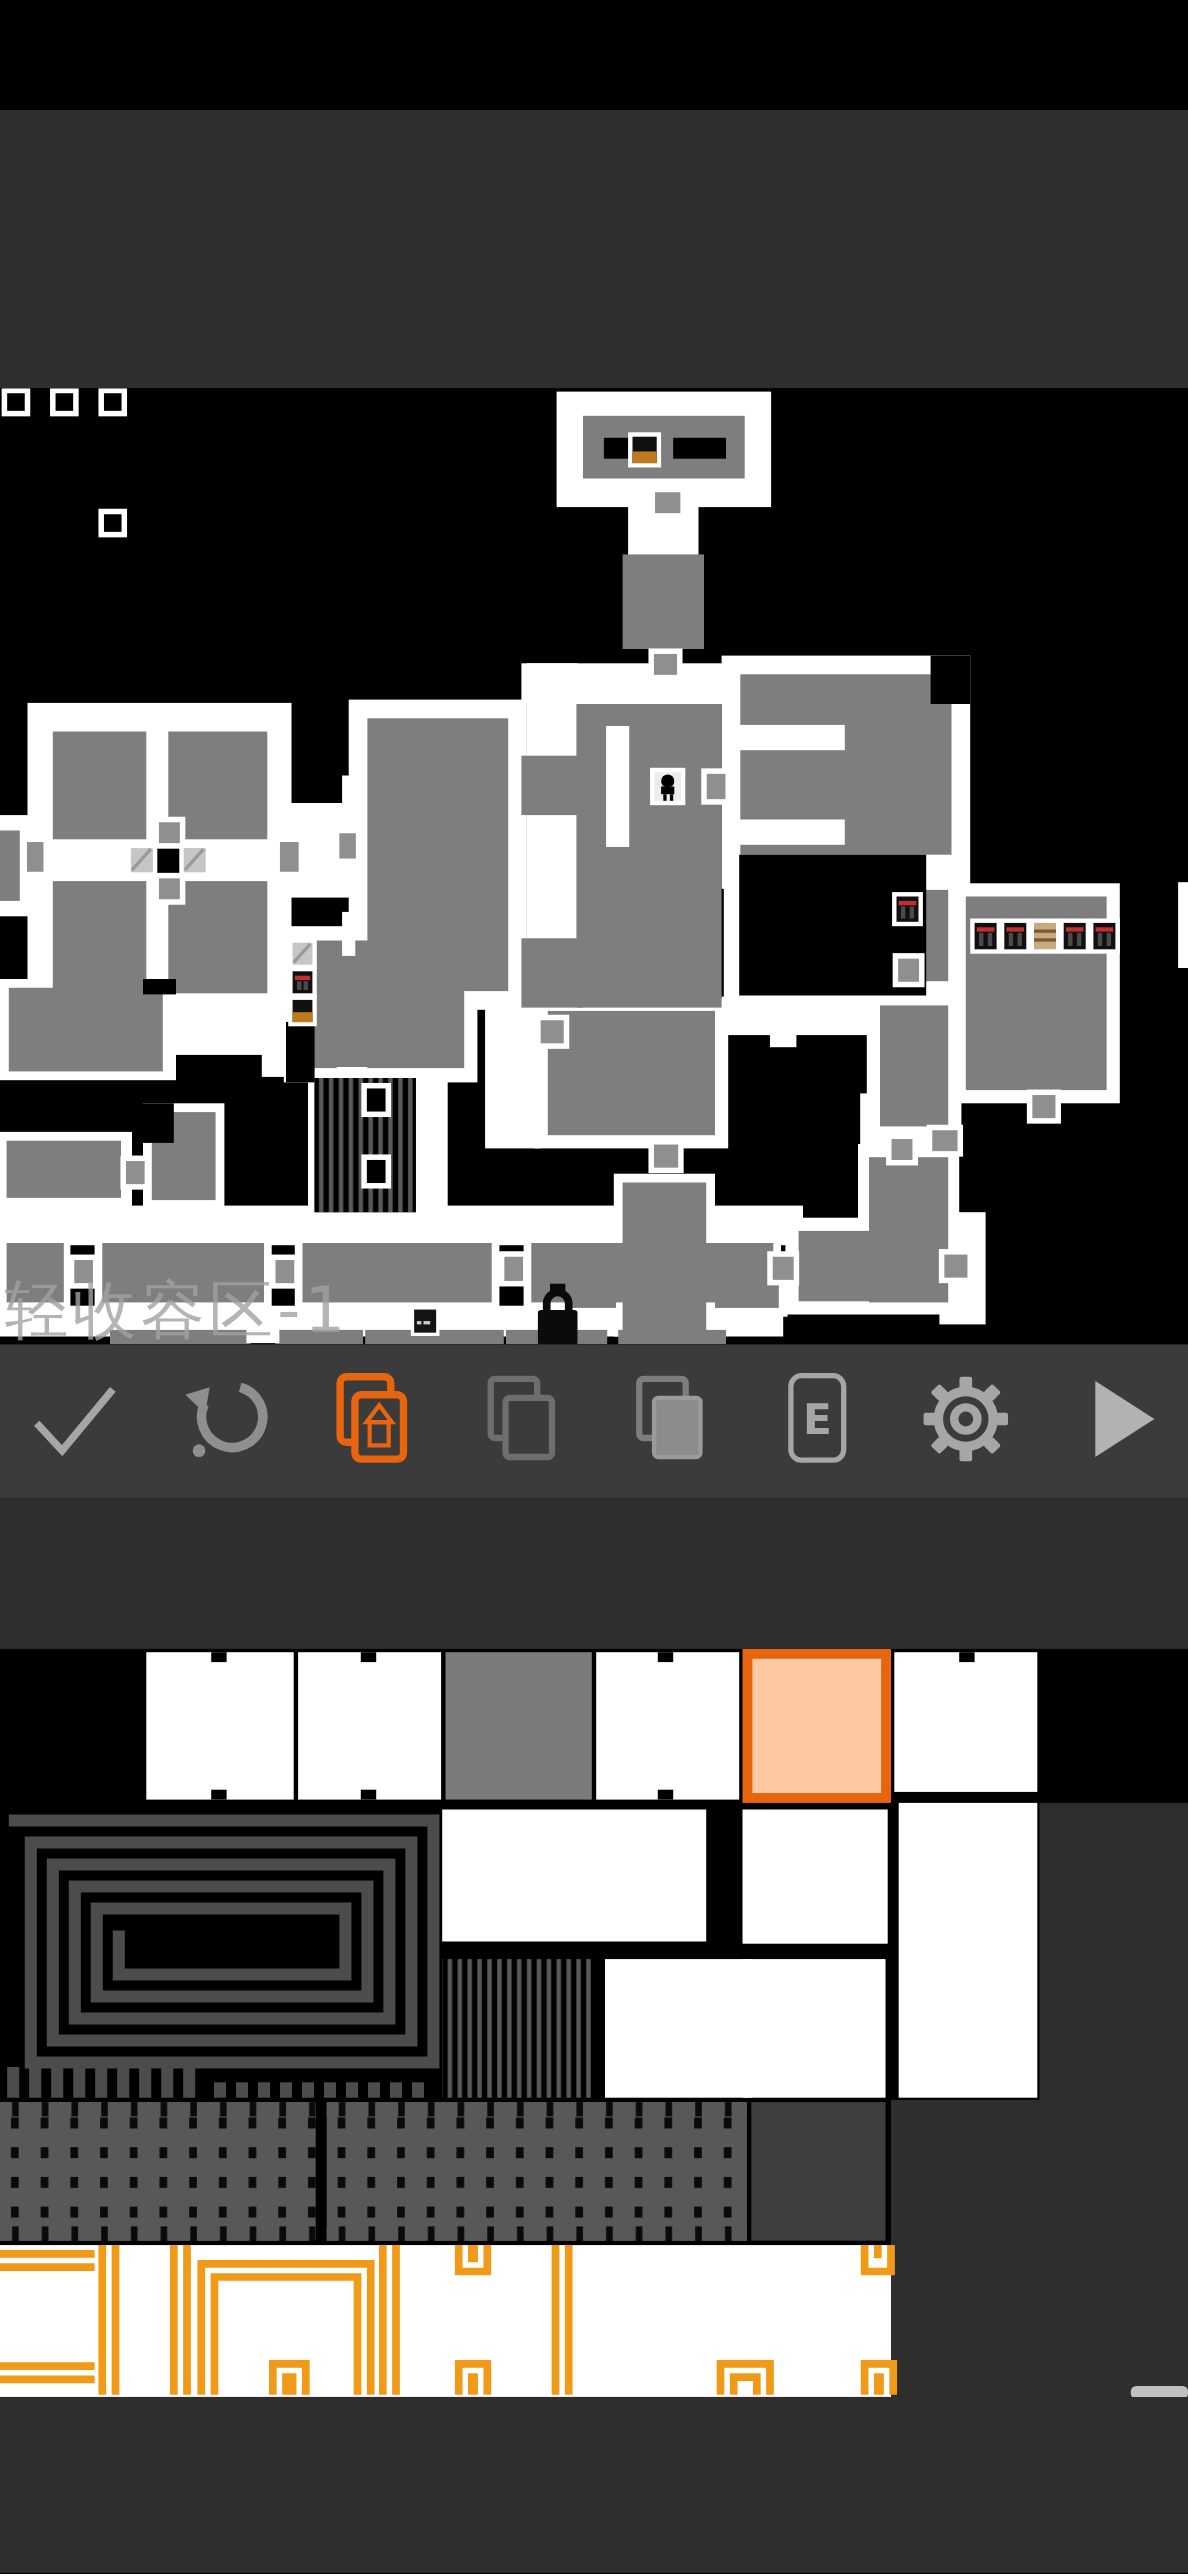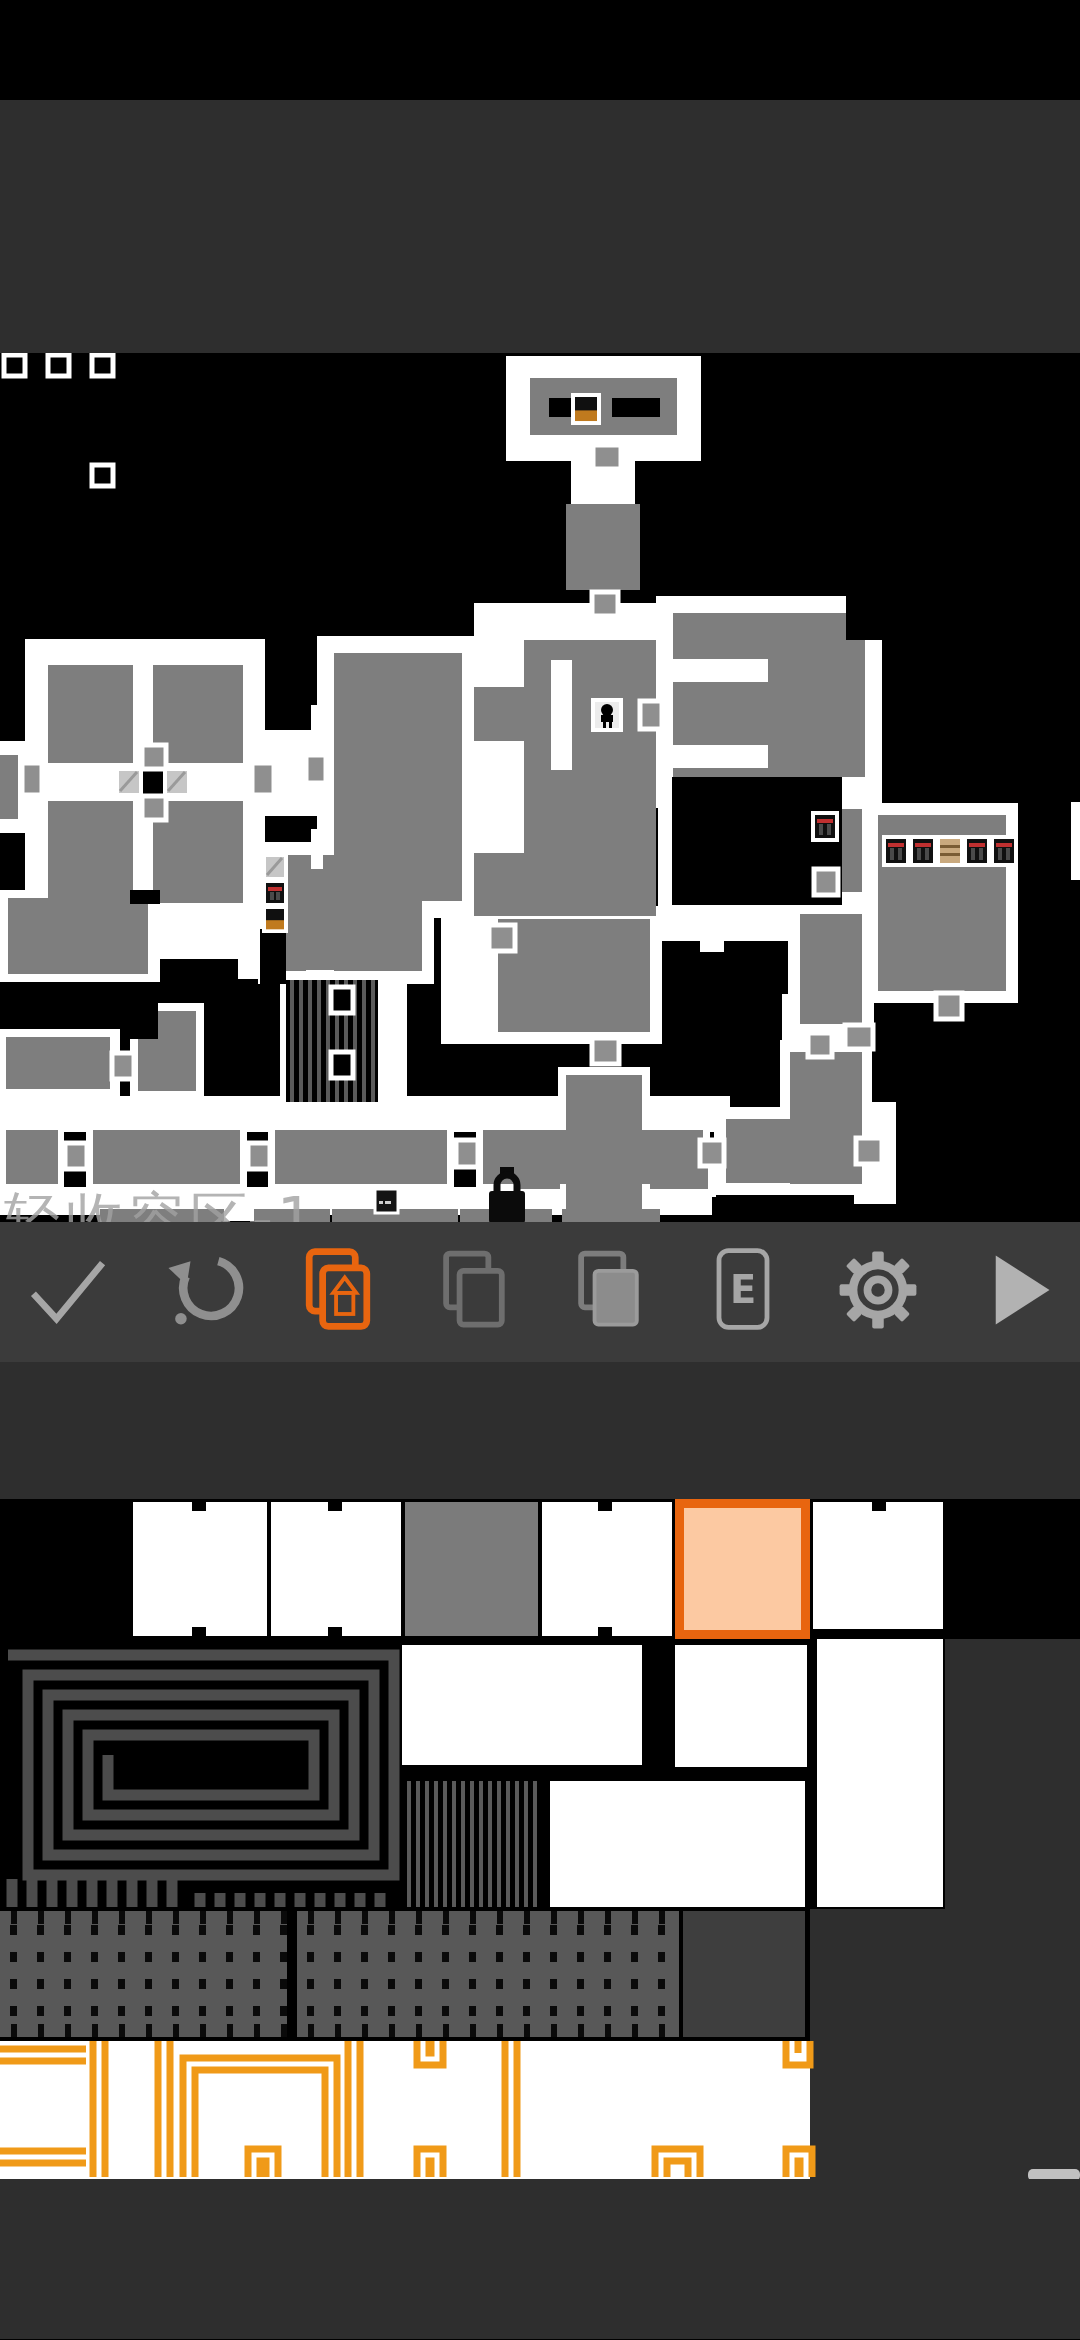--- a/index.html
+++ b/index.html
@@ -1,21 +1,21 @@
 <!DOCTYPE html>
 <html style="--accent: #e8650f;"><head>
 <meta charset="utf-8">
 <style>
   html,body{margin:0;padding:0;background:#000;}
   body{width:1080px;height:2340px;position:relative;font-family:"DejaVu Sans","Liberation Sans",sans-serif;overflow:hidden;}
   .statusbar{width:1080px;height:100px;background:#000;}
   .topband{width:1080px;height:253px;background:#2e2e2e;}
   .mapwrap{width:1080px;height:869px;background:#000;position:relative;overflow:hidden;}
   .mapwrap svg{display:block;}
-  .zone-label{position:absolute;left:4px;top:828px;font-size:58px;letter-spacing:4px;color:#a2a2a2;opacity:.8;white-space:nowrap;pointer-events:none;}
+  .zone-label{position:absolute;left:4px;top:800px;font-size:58px;letter-spacing:4px;color:#a2a2a2;opacity:.8;white-space:nowrap;pointer-events:none;}
   .toolbar{width:1080px;height:140px;background:#3b3b3b;display:flex;align-items:center;justify-content:space-around;}
   .tb-btn{width:110px;height:110px;display:flex;align-items:center;justify-content:center;color:#8f8f8f;}
   .tb-btn svg{width:96px;height:96px;}
   .tb-btn.light{color:#a6a6a6;}
   .tb-btn.dim{color:#6e6e6e;}
   .tb-btn.fillicon{color:#8c8c8c;}
   .tb-btn.active{color:var(--accent,#e8650f);}
   .gapband{width:1080px;height:137px;background:#2e2e2e;}
   .palettewrap{width:1080px;height:680px;background:#2e2e2e;position:relative;}
   .footer{width:1080px;height:160px;background:#2e2e2e;}

